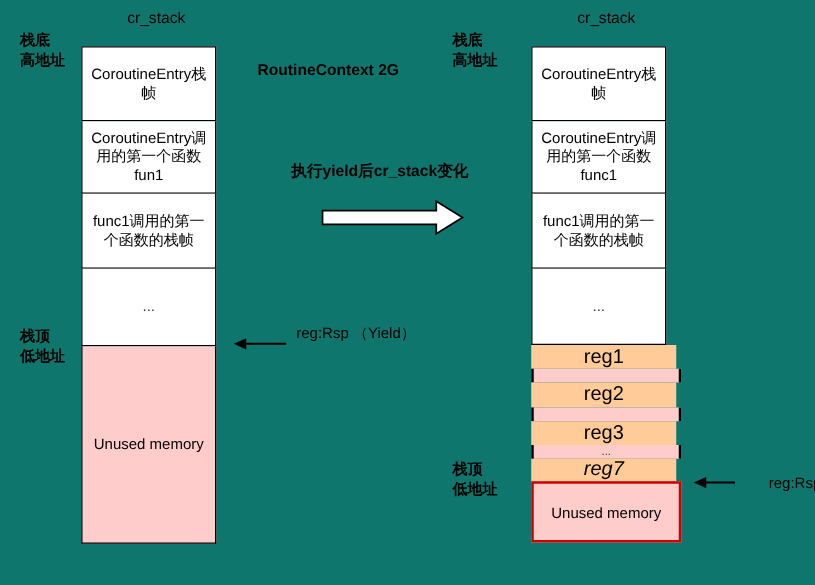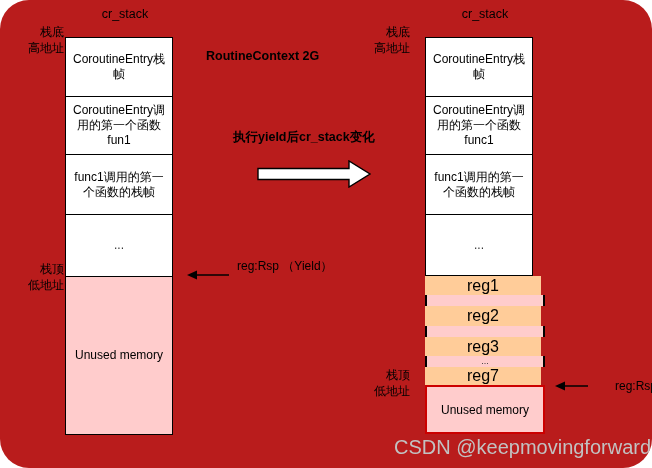--- a/index.html
+++ b/index.html
@@ -5,36 +5,36 @@
   * { margin: 0; padding: 0; box-sizing: border-box; }
   html, body { background: #ffffff; }
   body {
     font-family: "Liberation Sans", "DejaVu Sans", sans-serif;
     color: #000000;
   }
   .canvas {
     position: relative;
     width: 652px;
     height: 468px;
-    background: #b91c1c;
+    background: #0f766e;
     overflow: hidden;
-    border-radius: 29px;
   }
   .abs { position: absolute; }
   .stack-title {
     font-size: 12.5px;
     text-align: center;
     color: #000;
   }
   .addr-label {
     font-size: 12px;
     line-height: 1.3;
-    text-align: right;
+    text-align: left;
     white-space: pre-line;
     color: #000;
+    font-weight: bold;
   }
   .stack {
     display: flex;
     flex-direction: column;
   }
   .cell {
     width: 108px;
     border: 1px solid #000;
     background: #ffffff;
     display: flex;
@@ -140,25 +140,24 @@
     <div class="cell" style="height:60px;">CoroutineEntry栈帧</div>
     <div class="cell" style="height:58px;">CoroutineEntry调用的第一个函数func1</div>
     <div class="cell" style="height:60px;">func1调用的第一个函数的栈帧</div>
     <div class="cell dots" style="height:61px;">...</div>
     <div class="reg-cell" style="height:19px;">reg1</div>
     <div class="reg-gap" style="height:11px;"></div>
     <div class="reg-cell" style="height:20px;">reg2</div>
     <div class="reg-gap" style="height:11px;"></div>
     <div class="reg-cell" style="height:19px;">reg3</div>
     <div class="reg-gap" style="height:11px;">...</div>
-    <div class="reg-cell" style="height:18px;">reg7</div>
+    <div class="reg-cell" style="height:18px;font-style:italic;">reg7</div>
     <div class="unused-right" style="height:49px;">Unused memory</div>
   </div>
 
   <svg class="abs" style="left:555px; top:380px;" width="33" height="12" viewBox="0 0 33 12">
     <line x1="33" y1="6" x2="9" y2="6" stroke="#000" stroke-width="1.5"></line>
     <polygon points="10,1.5 10,10.5 0,6" fill="#000"></polygon>
   </svg>
   <div class="abs rsp-label" style="left:591px; top:379px;padding-left:24px;">reg:Rsp</div>
 
-  <div class="abs watermark" style="left:394px; top:436px;">CSDN @keepmovingforward</div>
 
 </div>
 
 </body></html>

